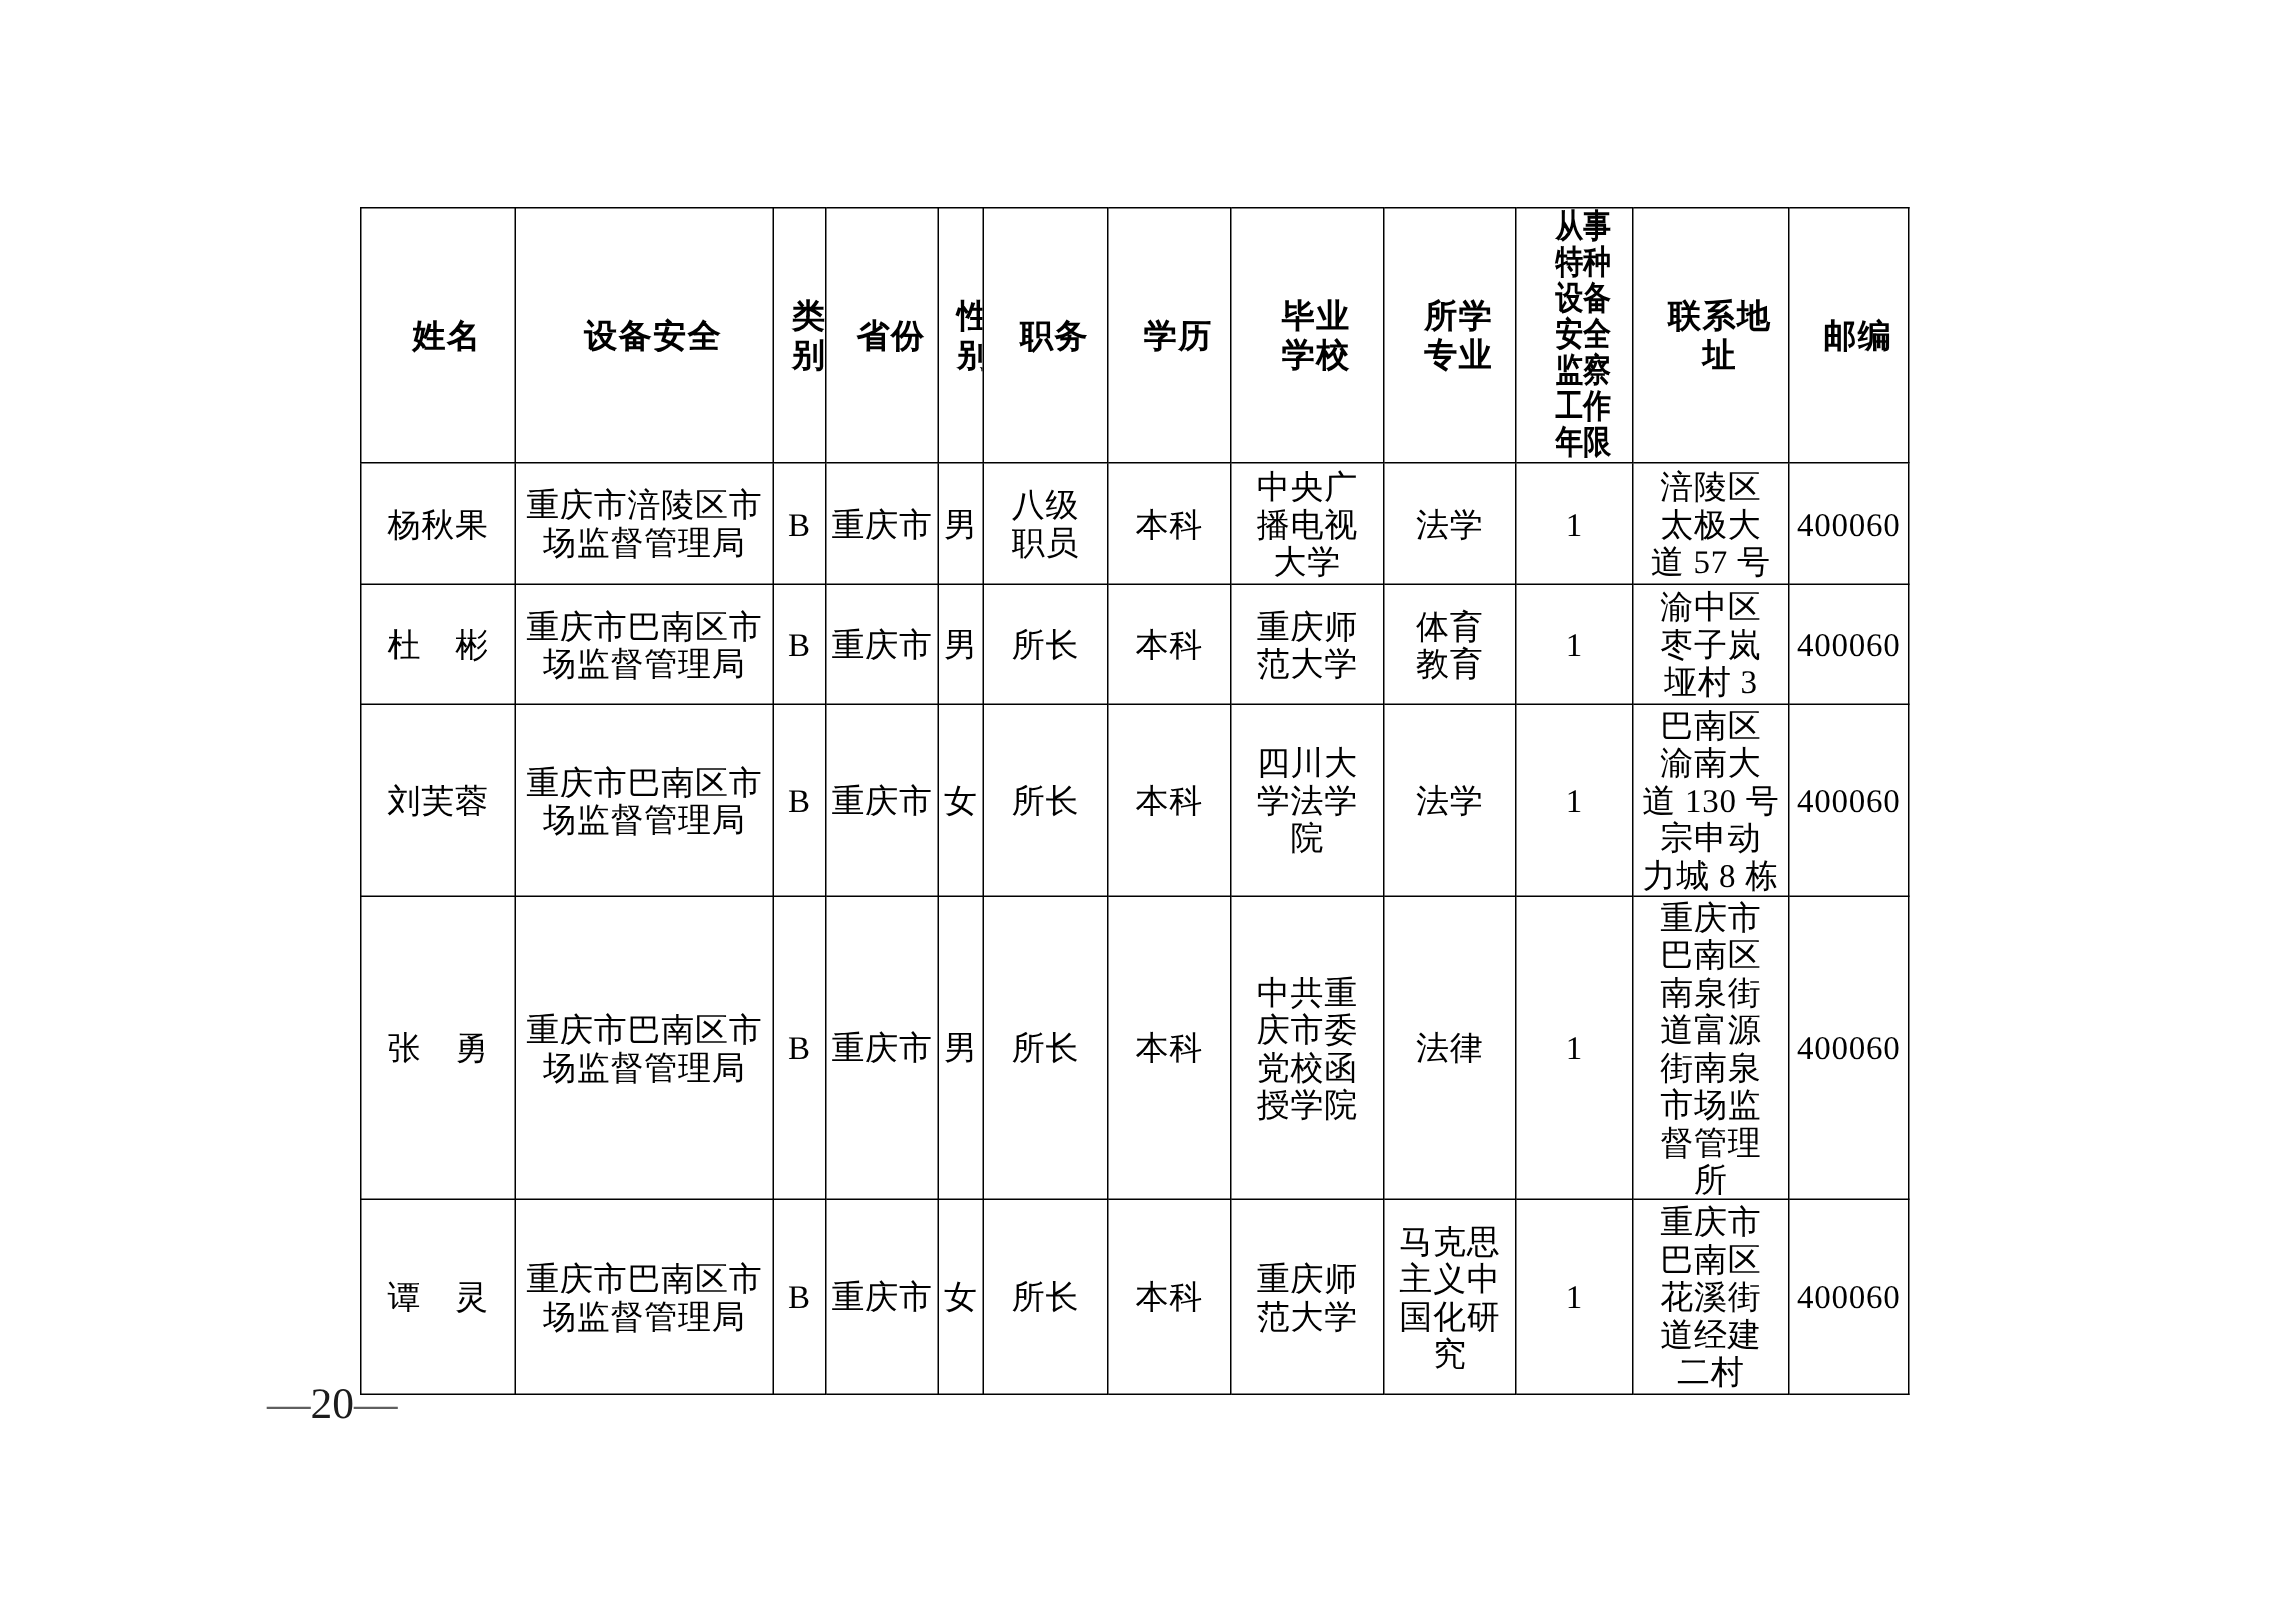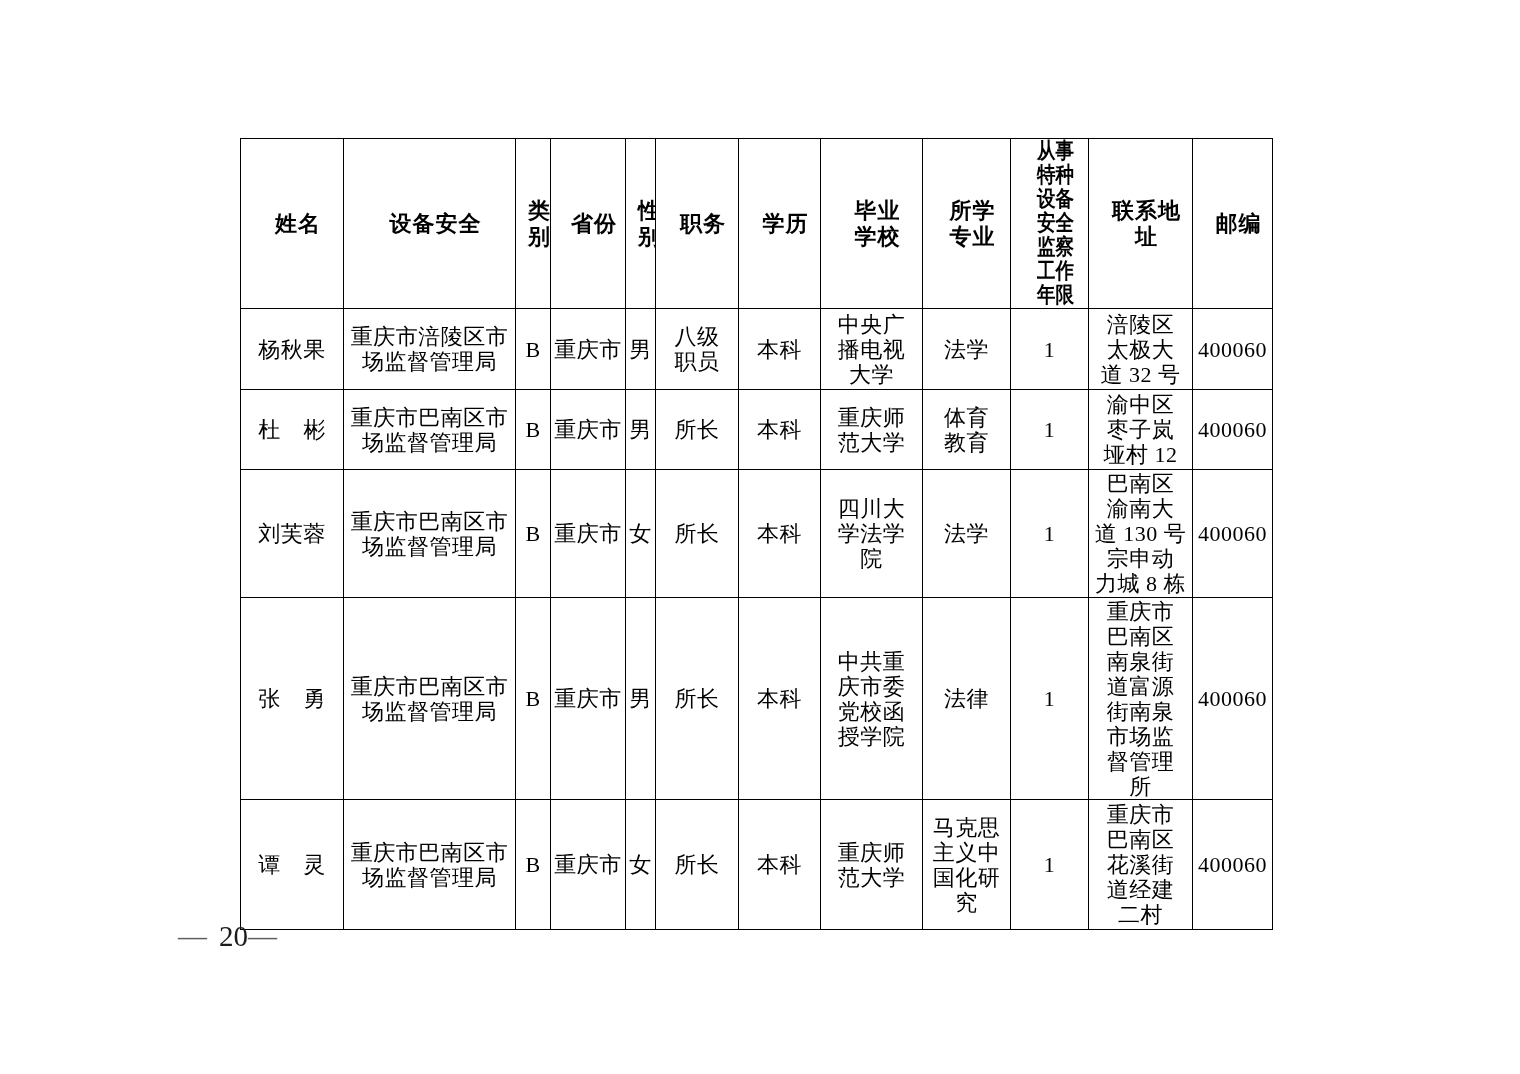--- a/index.html
+++ b/index.html
@@ -69,21 +69,20 @@
     font-size: 29px;
     color: #222222;
     white-space: nowrap;
   }
   .footer .dash {
     color: #5f5f5f;
     letter-spacing: 0;
   }
   .footer .num {
     color: #1c1c1c;
-    margin-left: 12px;
     text-align: right;
   }
 </style>
 </head>
 <body>
 
 <div class="page">
 
   <table class="personnel">
     <colgroup>
@@ -135,40 +134,40 @@
         <td>八级
 职员</td>
         <td>本科</td>
         <td>中央广
 播电视
 大学</td>
         <td>法学</td>
         <td>1</td>
         <td>涪陵区
 太极大
-道 32 号</td>
+道 57 号</td>
         <td>400060</td>
       </tr>
       <tr class="r1">
         <td>杜　彬</td>
         <td>重庆市巴南区市
 场监督管理局</td>
         <td>B</td>
         <td>重庆市</td>
         <td>男</td>
         <td>所长</td>
         <td>本科</td>
         <td>重庆师
 范大学</td>
         <td>体育
 教育</td>
         <td>1</td>
         <td>渝中区
 枣子岚
-垭村 12</td>
+垭村 3</td>
         <td>400060</td>
       </tr>
       <tr class="r2">
         <td>刘芙蓉</td>
         <td>重庆市巴南区市
 场监督管理局</td>
         <td>B</td>
         <td>重庆市</td>
         <td>女</td>
         <td>所长</td>

